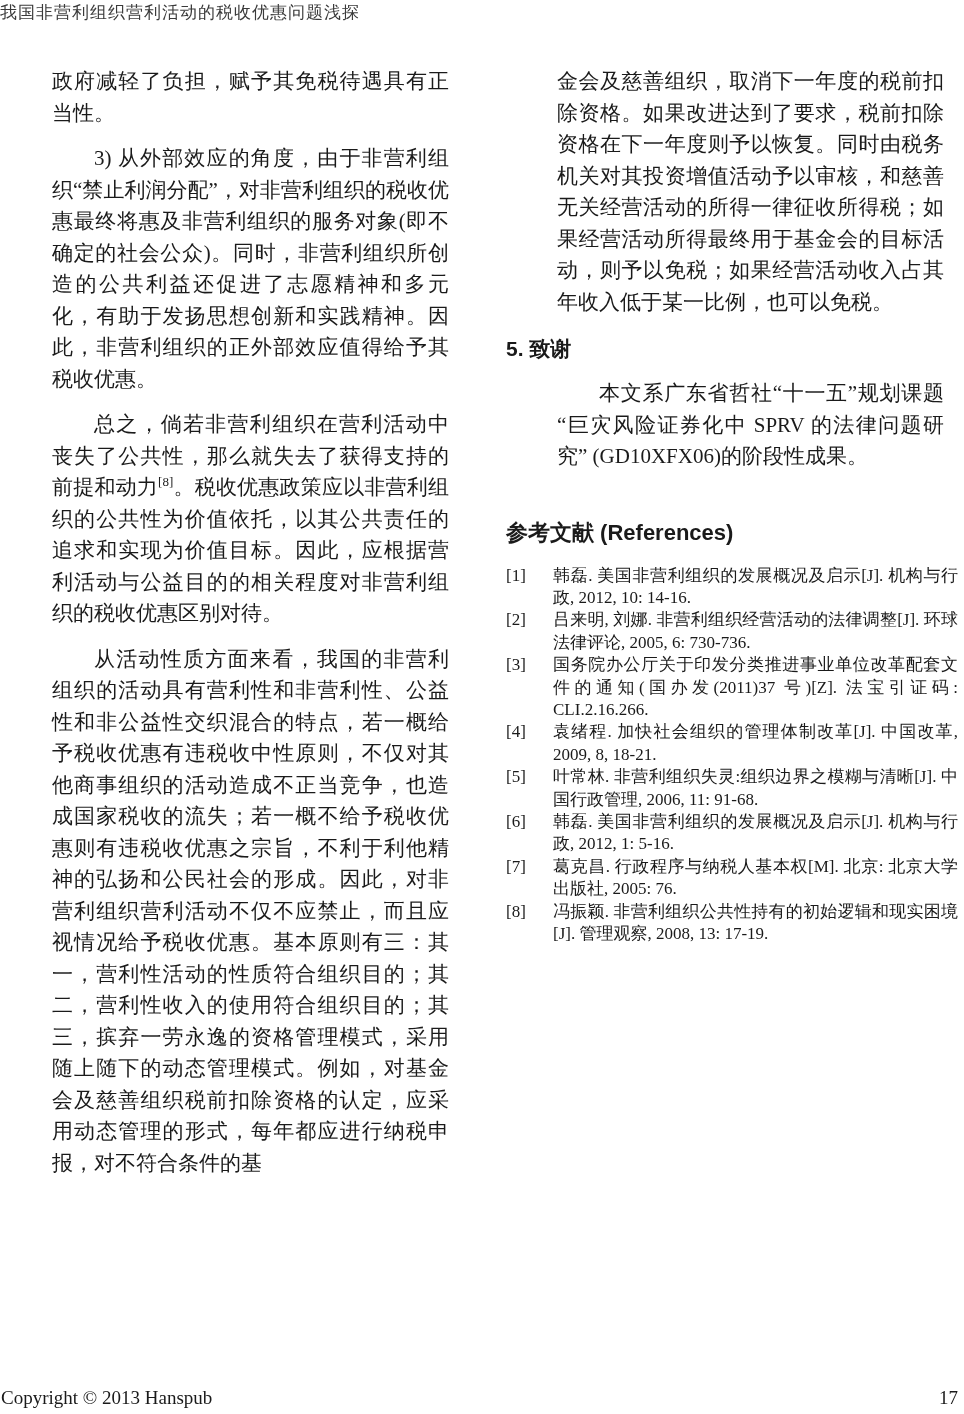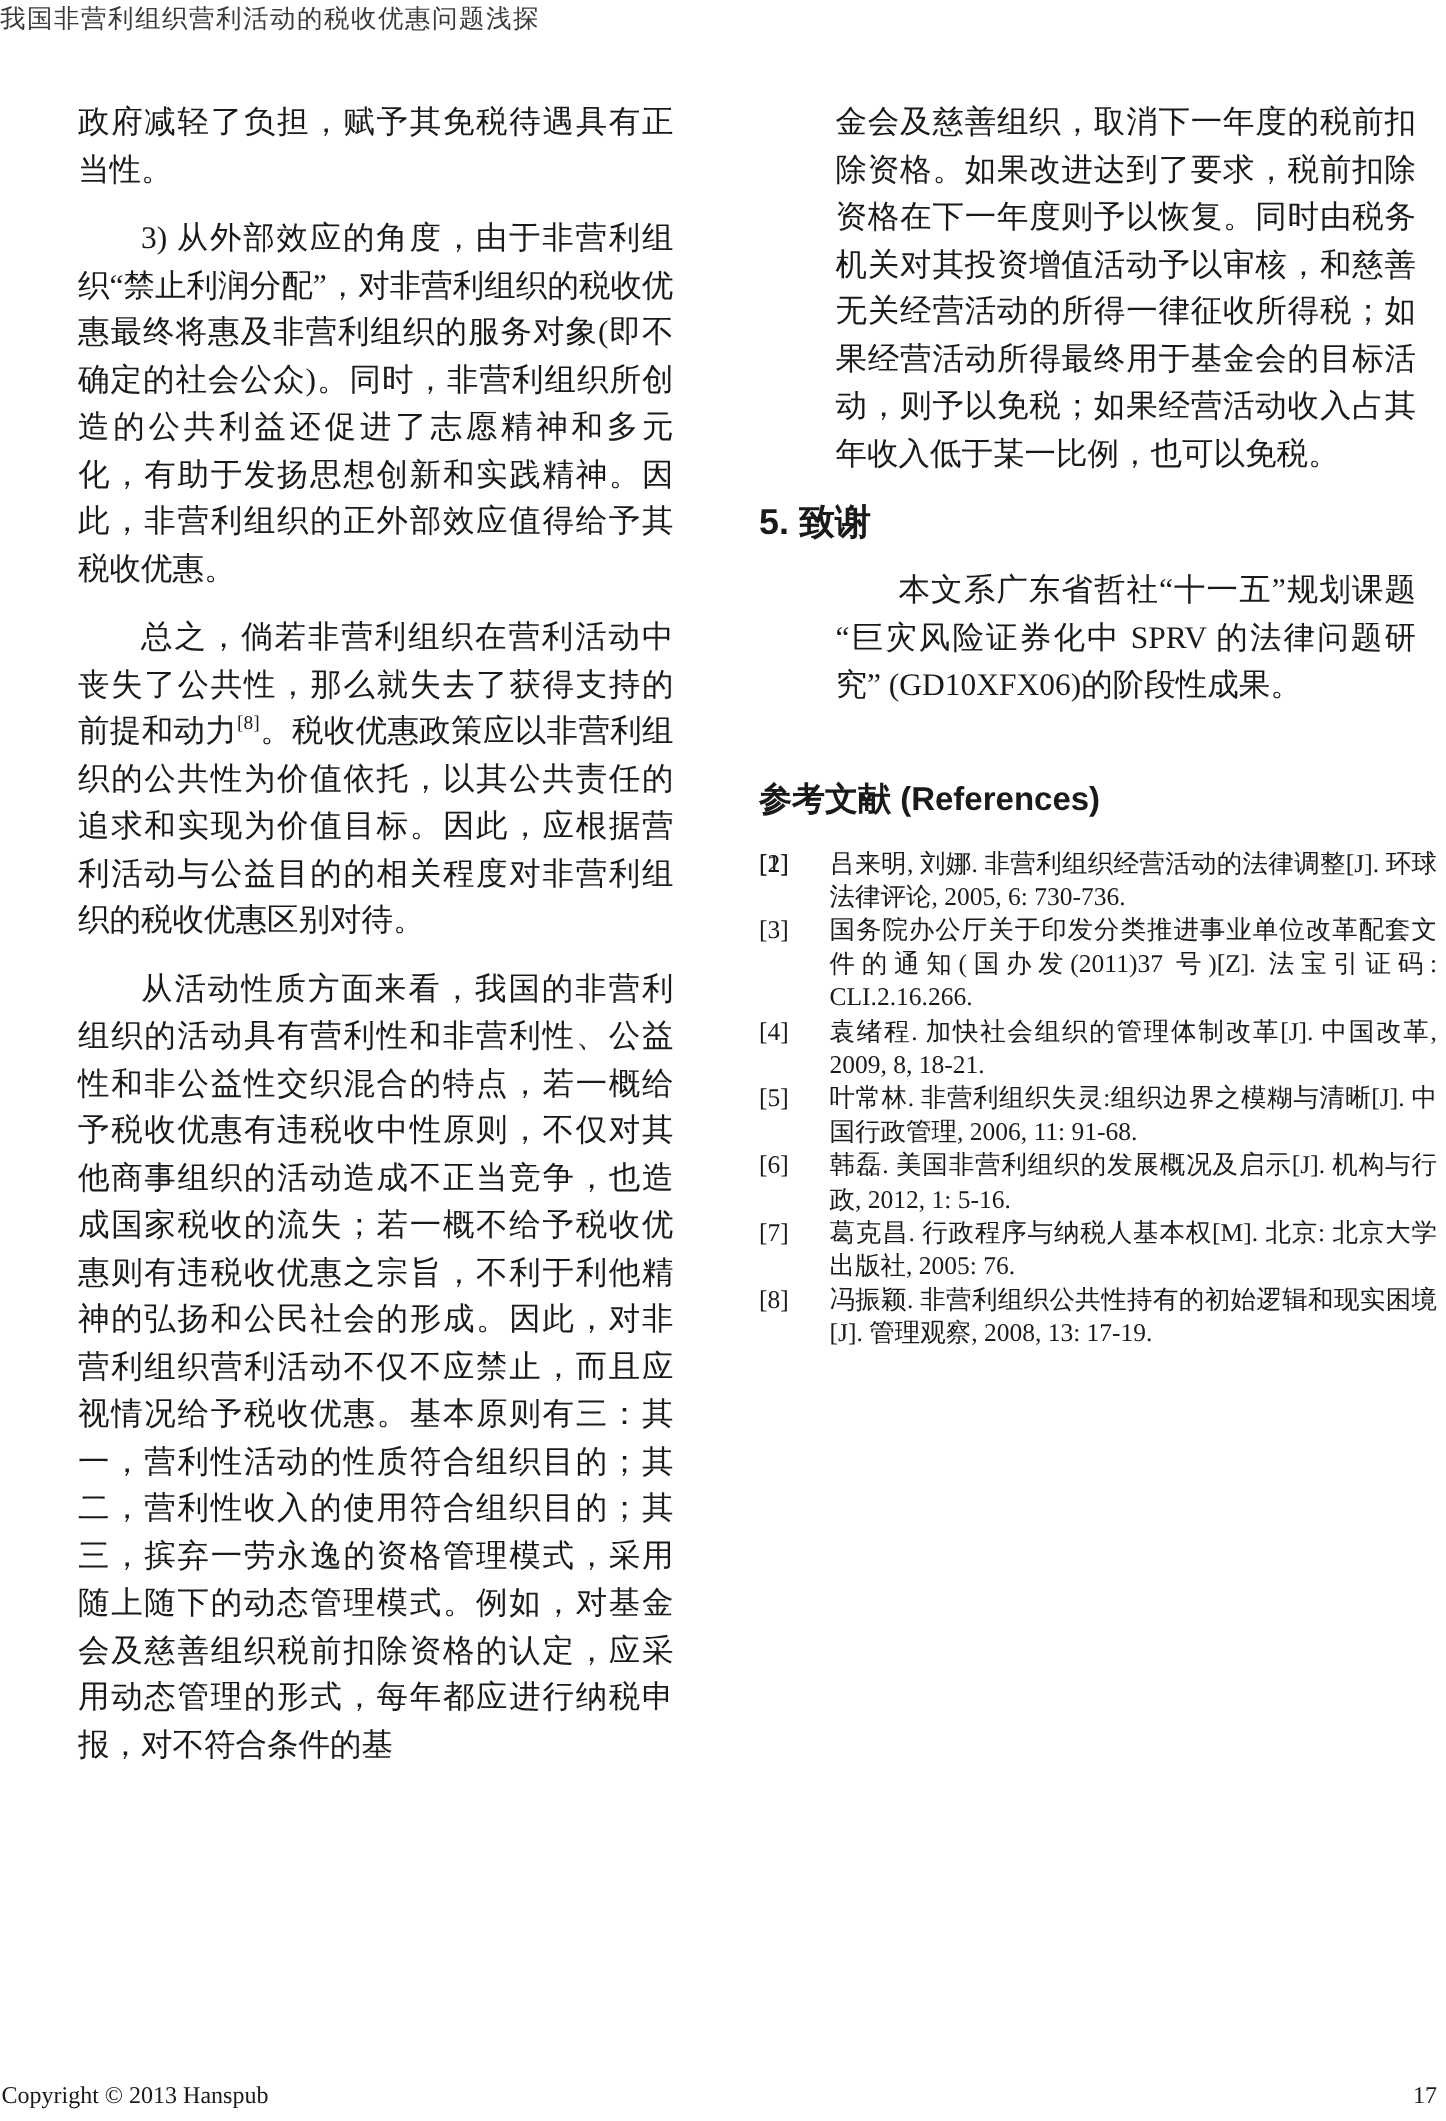--- a/index.html
+++ b/index.html
@@ -25,40 +25,40 @@
   .col p.indent { text-indent: 2em; }
 
   .col-left  { position: absolute; left: 1px;  top: 52px; width: 462px; }
   .col-right { position: absolute; left: 506px; top: 52px; width: 452px; }
 
   sup.cite { font-size: 13px; line-height: 0; vertical-align: super; }
 
   h2.sec {
     font-family: "Liberation Sans", "DejaVu Sans", sans-serif;
     font-weight: bold;
-    font-size: 24px; line-height: 30px;
+    font-size: 21px; line-height: 30px;
     margin: 16px 0 3px 0;
     text-align: left;
   }
   h2.refs-heading {
     font-family: "Liberation Sans", "DejaVu Sans", sans-serif;
     font-weight: bold;
     font-size: 22px; line-height: 32px;
     margin: 44px 0 16px 0;
     text-align: left;
   }
 
   .ref-list { margin: 0; padding: 0; list-style: none; font-size: 17px; line-height: 22.4px; text-align: justify; }
   .ref-item { position: relative; padding-left: 47px; margin: 0; }
   .ref-num  { position: absolute; left: 0; top: 0; }
 
   .footer {
     position: absolute; top: 1386px; left: 1px; width: 957px;
     display: flex; justify-content: space-between; align-items: baseline;
-    font-size: 16px; line-height: 24px;
+    font-size: 19px; line-height: 24px;
   }
 </style>
 </head>
 <body>
 
 <div class="page">
 
   <div class="header">我国非营利组织营利活动的税收优惠问题浅探</div>
 
   <div class="col col-left">
@@ -72,20 +72,21 @@
     <p>金会及慈善组织，取消下一年度的税前扣除资格。如果改进达到了要求，税前扣除资格在下一年度则予以恢复。同时由税务机关对其投资增值活动予以审核，和慈善无关经营活动的所得一律征收所得税；如果经营活动所得最终用于基金会的目标活动，则予以免税；如果经营活动收入占其年收入低于某一比例，也可以免税。</p>
 
     <h2 class="sec">5. 致谢</h2>
     <p class="indent">本文系广东省哲社“十一五”规划课题“巨灾风险证券化中 SPRV 的法律问题研究” (GD10XFX06)的阶段性成果。</p>
 
     <h2 class="refs-heading">参考文献 (References)</h2>
 
     <ol class="ref-list">
       <li class="ref-item">
         <span class="ref-num">[1]</span>
+        <span>韩磊. 美国非营利组织的发展概况及启示[J]. 机构与行政, 2012, 10: 14-16.</span>
       </li>
       <li class="ref-item">
         <span class="ref-num">[2]</span>
         <span>吕来明, 刘娜. 非营利组织经营活动的法律调整[J]. 环球法律评论, 2005, 6: 730-736.</span>
       </li>
       <li class="ref-item">
         <span class="ref-num">[3]</span>
         <span>国务院办公厅关于印发分类推进事业单位改革配套文件的通知(国办发(2011)37 号)[Z]. 法宝引证码: CLI.2.16.266.</span>
       </li>
       <li class="ref-item">

